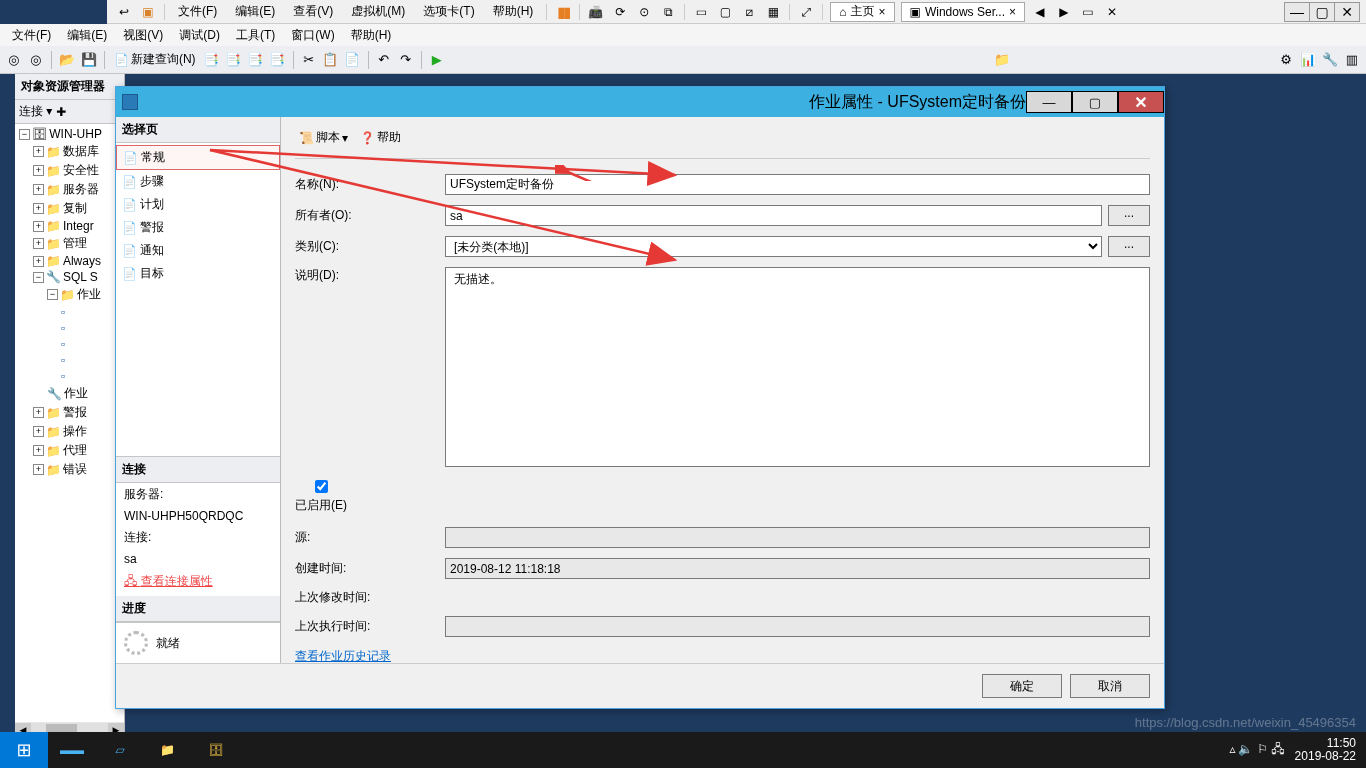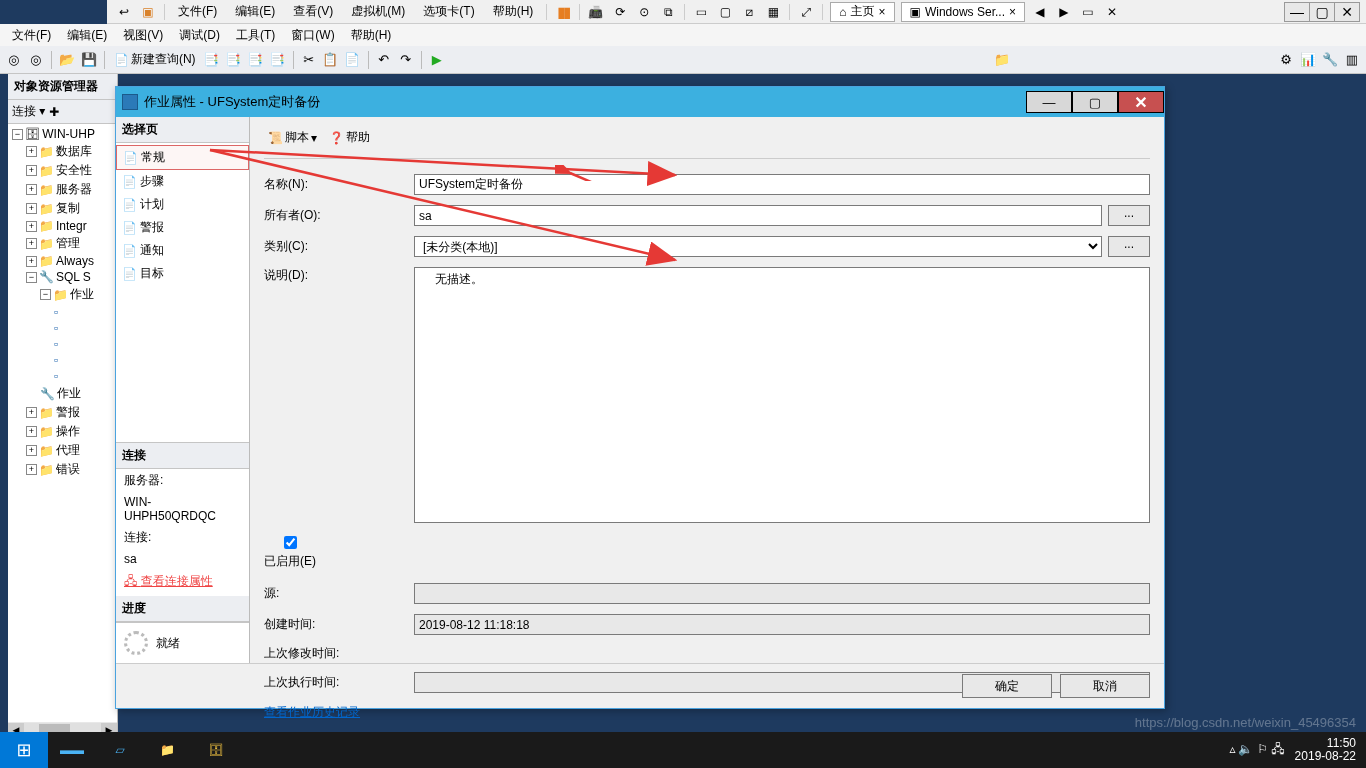--- a/index.html
+++ b/index.html
@@ -17,48 +17,48 @@
 
 
 .ssms-menu { position:absolute; top:24px; left:0; right:0; height:22px; background:#f5f5f5; display:flex; align-items:center; padding:0 4px; }
 .ssms-menu .m { padding:2px 8px; cursor:pointer; }
 .ssms-toolbar { position:absolute; top:46px; left:0; right:0; height:28px; background:#eceef2; display:flex; align-items:center; padding:0 4px; gap:2px; border-bottom:1px solid #c5c5c5; }
 .ssms-toolbar .ico { width:20px; height:20px; display:inline-flex; align-items:center; justify-content:center; cursor:pointer; font-size:13px; }
 .ssms-toolbar .nq { display:inline-flex; align-items:center; gap:2px; padding:2px 4px; cursor:pointer; }
 .ssms-toolbar .sep { width:1px; height:18px; background:#bbb; margin:0 3px; }
 
 
-.obj-explorer { position:absolute; top:74px; left:8px; width:110px; bottom:30px; background:#fff; border-right:1px solid #bbb; }
+.obj-explorer { position:absolute; top:74px; left:15px; width:110px; bottom:30px; background:#fff; border-right:1px solid #bbb; }
 .obj-explorer .title { background:#eceef2; border-bottom:1px solid #c5c5c5; padding:4px 6px; font-weight:bold; }
 .obj-explorer .conn-bar { background:#eceef2; border-bottom:1px solid #c5c5c5; padding:3px 4px; display:flex; align-items:center; gap:4px; }
 .tree { padding:2px 0; overflow:hidden; }
 .tree .node { white-space:nowrap; padding:1px 0 1px 4px; display:flex; align-items:center; gap:2px; }
 .tree .ind0 { padding-left:4px; } .tree .ind1 { padding-left:18px; } .tree .ind2 { padding-left:32px; } .tree .ind3 { padding-left:46px; }
 .expander { width:11px; height:11px; border:1px solid #888; font-size:9px; line-height:9px; text-align:center; display:inline-block; background:#fff; cursor:pointer; }
 .folder-ico { color:#d9a23d; }
 .hscroll { position:absolute; bottom:0; left:0; right:0; height:16px; background:#e8e8e8; display:flex; align-items:center; }
 .hscroll .ar { width:16px; height:14px; background:#ccc; display:flex; align-items:center; justify-content:center; cursor:pointer; font-size:9px; }
 .hscroll .track { flex:1; height:14px; background:#e0e0e0; position:relative; }
 .hscroll .thumb { position:absolute; left:20%; width:40%; top:1px; bottom:1px; background:#bbb; }
 
 
 .status-bar { position:absolute; bottom:0; left:0; right:0; height:24px; background:#007acc; color:#fff; display:flex; align-items:center; padding:0 8px; }
 
 
 .dlg { position:absolute; top:86px; left:115px; width:1050px; height:623px; background:#f0f0f0; border:1px solid #4aa3df; box-shadow:2px 2px 8px rgba(0,0,0,0.3); display:flex; flex-direction:column; }
 .dlg-title { height:30px; background:#3cb0e0; display:flex; align-items:center; padding:0 0 0 6px; }
 .dlg-title .icon { width:16px; height:16px; background:#2b7ab8; border:1px solid #1b5a8b; margin-right:6px; }
-.dlg-title .txt { flex:1; text-align:left; color:#000; font-size:13px; }
+.dlg-title .txt { flex:1; text-align:right; color:#000; font-size:16px; }
 .dlg-title .btns { display:flex; }
 .dlg-title .btns span { width:46px; height:22px; display:inline-flex; align-items:center; justify-content:center; border:1px solid #000; background:#d8d8d8; cursor:pointer; font-size:13px; }
 .dlg-title .btns .close { background:#c75050; color:#fff; font-weight:bold; font-size:16px; }
 .dlg-body { flex:1; display:flex; min-height:0; }
 
 
-.dlg-left { width:134px; background:#fff; border-right:1px solid #bbb; display:flex; flex-direction:column; }
+.dlg-left { width:165px; background:#fff; border-right:1px solid #bbb; display:flex; flex-direction:column; }
 .dlg-left .sect-hdr { background:#eceef2; border-bottom:1px solid #c5c5c5; padding:4px 6px; font-weight:bold; }
 .dlg-left .pages { flex:0 0 auto; padding:2px 0; }
 .dlg-left .page { padding:3px 6px; display:flex; align-items:center; gap:4px; cursor:pointer; }
 .dlg-left .page.sel { border:1px solid #d66; background:#fdf6f5; }
 .page-ico { width:14px; height:14px; display:inline-block; }
 .dlg-left .spacer { flex:1; }
 .dlg-left .conn-info { border-top:1px solid #c5c5c5; }
 .dlg-left .info-row { padding:3px 8px; }
 .dlg-left .link { color:#ef4444; text-decoration:underline; cursor:pointer; padding:3px 8px; display:inline-block; }
 .dlg-left .prog { border-top:1px solid #c5c5c5; padding:8px; display:flex; align-items:center; gap:8px; }
@@ -67,26 +67,26 @@
 
 .dlg-right { flex:1; padding:8px 14px; display:flex; flex-direction:column; background:#f0f0f0; }
 .mini-tb { display:flex; align-items:center; gap:4px; padding:2px 0 10px 0; border-bottom:1px solid #ccc; margin-bottom:10px; }
 .mini-tb .item { display:inline-flex; align-items:center; gap:2px; cursor:pointer; padding:2px 4px; }
 .form-row { display:flex; align-items:center; margin:5px 0; }
 .form-row .lbl { width:150px; }
 .form-row input[type=text], .form-row select, .form-row .ro-field { flex:1; height:21px; border:1px solid #7a7a7a; background:#fff; padding:0 4px; font-size:12px; }
 .form-row .ro-field { background:#e8e8e8; display:flex; align-items:center;text-align:right; }
 .form-row .browse { width:42px; height:21px; border:1px solid #7a7a7a; background:#e8e8e8; margin-left:6px; cursor:pointer; text-align:center; }
 .form-row.desc { align-items:flex-start; }
-.desc textarea { flex:1; height:256px; border:1px solid #7a7a7a; resize:none; padding:3px 20px; font-family:inherit; }
+.desc textarea { flex:1; height:200px; border:1px solid #7a7a7a; resize:none; padding:3px 8px; font-family:inherit; }
 .chk-row { margin:8px 0; }
 .chk-row label { display:inline-flex; align-items:center; gap:4px;flex-direction:column; }
 .link2 { color:#0066cc; text-decoration:underline; cursor:pointer; margin-top:6px; display:inline-block; }
 .dlg-footer { display:flex; justify-content:flex-end; gap:8px; padding:10px 14px; border-top:1px solid #ccc; }
-.dlg-footer button { width:90px; height:24px; border:1px solid #7a7a7a; background:#e8e8e8; cursor:pointer; }
+.dlg-footer button { width:80px; height:24px; border:1px solid #7a7a7a; background:#e8e8e8; cursor:pointer; }
 
 
 .arrow { position:absolute; pointer-events:none; }
 
 
 .taskbar { position:absolute; bottom:0; left:0; right:0; height:36px; background:#1a1a1a; display:flex; align-items:center; z-index:50; }
 .taskbar .tbtn { width:48px; height:36px; display:flex; align-items:center; justify-content:center; cursor:pointer; }
 .taskbar .start { background:#0078d7; color:#fff; font-size:18px; }
 .taskbar .tray { margin-left:auto; display:flex; align-items:center; gap:10px; padding:0 10px; color:#fff; font-size:11px; }
 .watermark { position:absolute; right:10px; bottom:38px; color:rgba(255,255,255,0.3); font-size:13px; }

